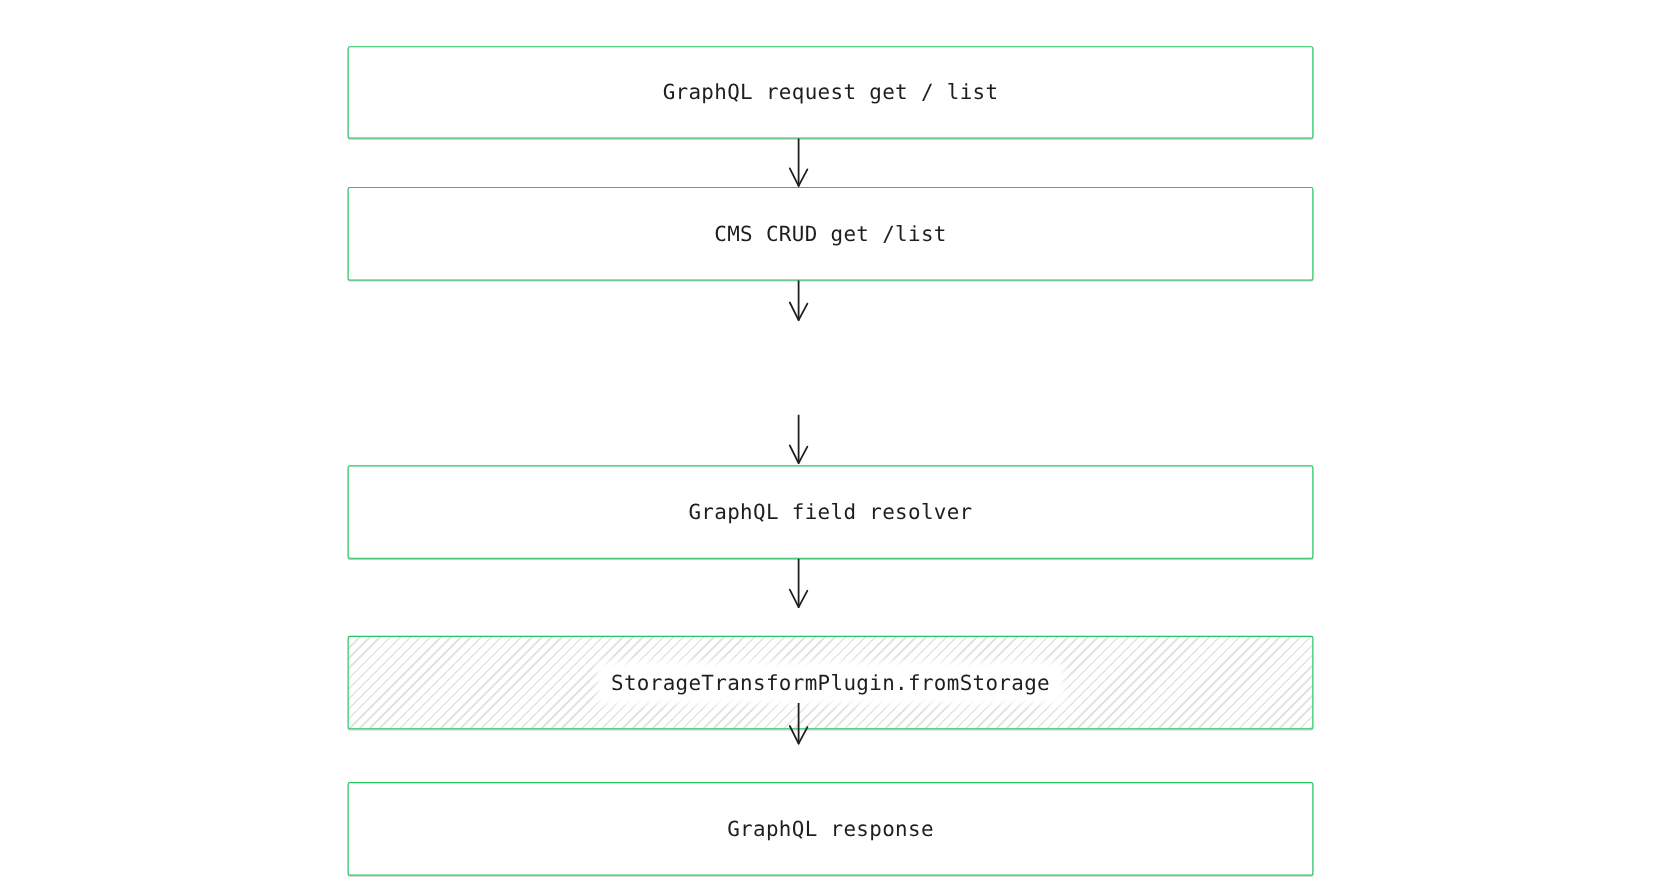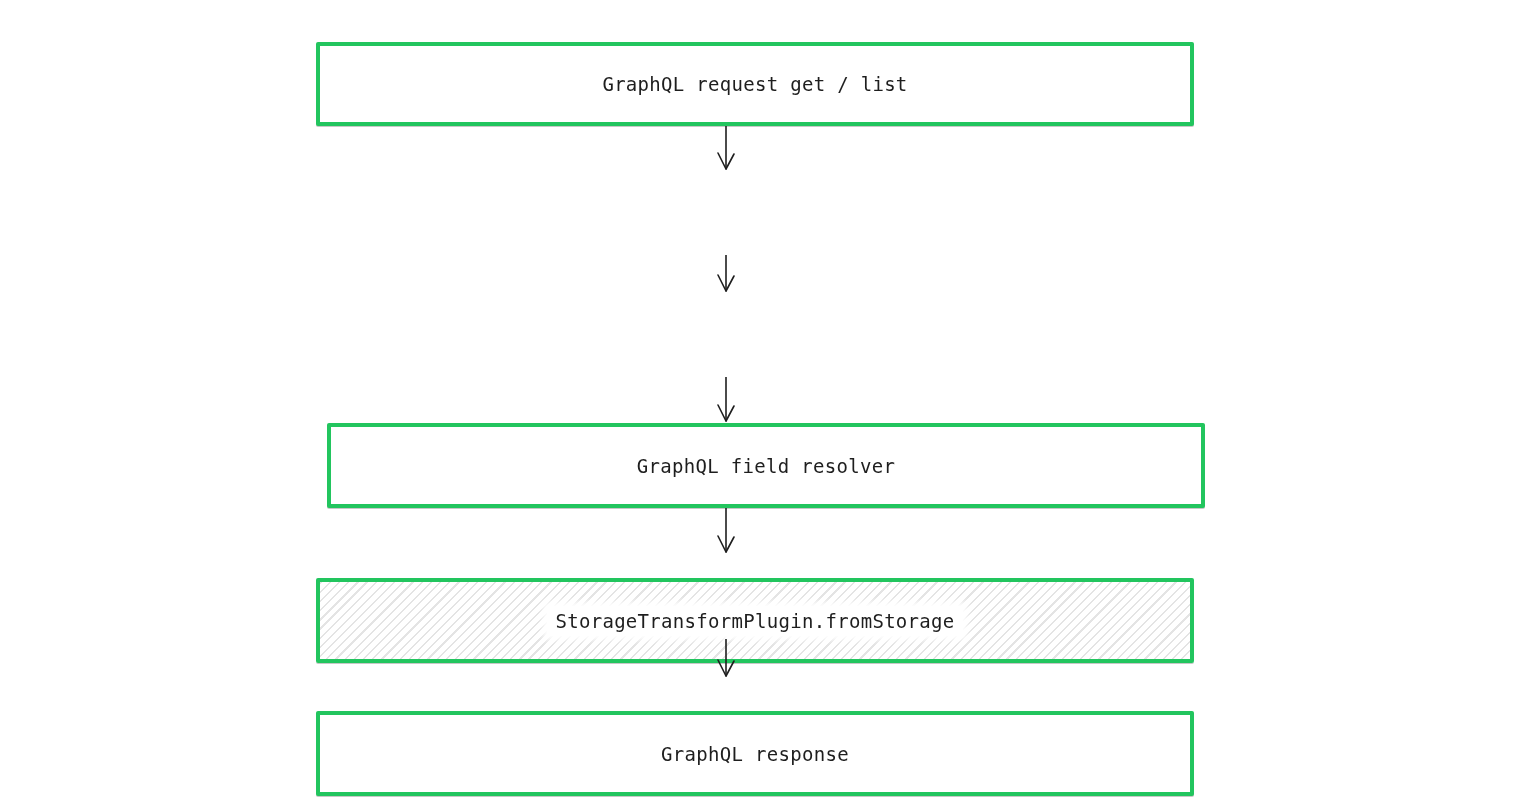--- a/index.html
+++ b/index.html
@@ -13,21 +13,21 @@
     height: 798px;
     background: #ffffff;
     overflow: hidden;
     font-family: "DejaVu Sans Mono", "Liberation Mono", monospace;
   }
   .node {
     position: absolute;
     left: 316px;
     width: 878px;
     box-sizing: border-box;
-    border: 4px solid #22c55e;
+    border: 1px solid #22c55e;
     border-radius: 2px;
     background: #ffffff;
     display: flex;
     align-items: center;
     justify-content: center;
     box-shadow: 0 1px 0 rgba(30,30,30,0.25);
   }
   .node .label {
     font-size: 19px;
     line-height: 24px;
@@ -54,21 +54,21 @@
     position: absolute;
     left: 713px;
     width: 26px;
   }
   .edge svg { display: block; }
 
   
   #node-0 { top: 42px;  height: 84px; }
   #node-1 { top: 170px; height: 85px; }
   #node-2 { top: 292px; height: 85px; }
-  #node-3 { top: 423px; height: 85px; margin-left: 11px; }
+  #node-3 { top: 423px; height: 85px; }
   #node-4 { top: 578px; height: 85px; }
   #node-5 { top: 677px; height: 85px; margin-top: 34px; }
 
   #edge-0 { top: 126px; height: 45px; }
   #edge-1 { top: 255px; height: 38px; }
   #edge-2 { top: 377px; height: 46px; }
   #edge-3 { top: 508px; height: 46px; }
   #edge-4 { top: 639px; height: 39px; }
 </style>
 </head>
@@ -80,20 +80,23 @@
     <span class="label">GraphQL request get / list</span>
   </div>
 
   <div class="edge" id="edge-0">
     <svg width="26" height="45" viewBox="0 0 26 45" fill="none" xmlns="http://www.w3.org/2000/svg">
       <path d="M13 0 L13 43" stroke="#1e1e1e" stroke-width="1.6" stroke-linecap="round"></path>
       <path d="M5 27 L13 43 L21 28" stroke="#1e1e1e" stroke-width="1.6" fill="none" stroke-linecap="round" stroke-linejoin="round"></path>
     </svg>
   </div>
 
+  <div class="node" id="node-1">
+    <span class="label">CMS CRUD get /list</span>
+  </div>
 
   <div class="edge" id="edge-1">
     <svg width="26" height="38" viewBox="0 0 26 38" fill="none" xmlns="http://www.w3.org/2000/svg">
       <path d="M13 0 L13 36" stroke="#1e1e1e" stroke-width="1.6" stroke-linecap="round"></path>
       <path d="M5 20 L13 36 L21 21" stroke="#1e1e1e" stroke-width="1.6" fill="none" stroke-linecap="round" stroke-linejoin="round"></path>
     </svg>
   </div>
 
 
   <div class="edge" id="edge-2">

